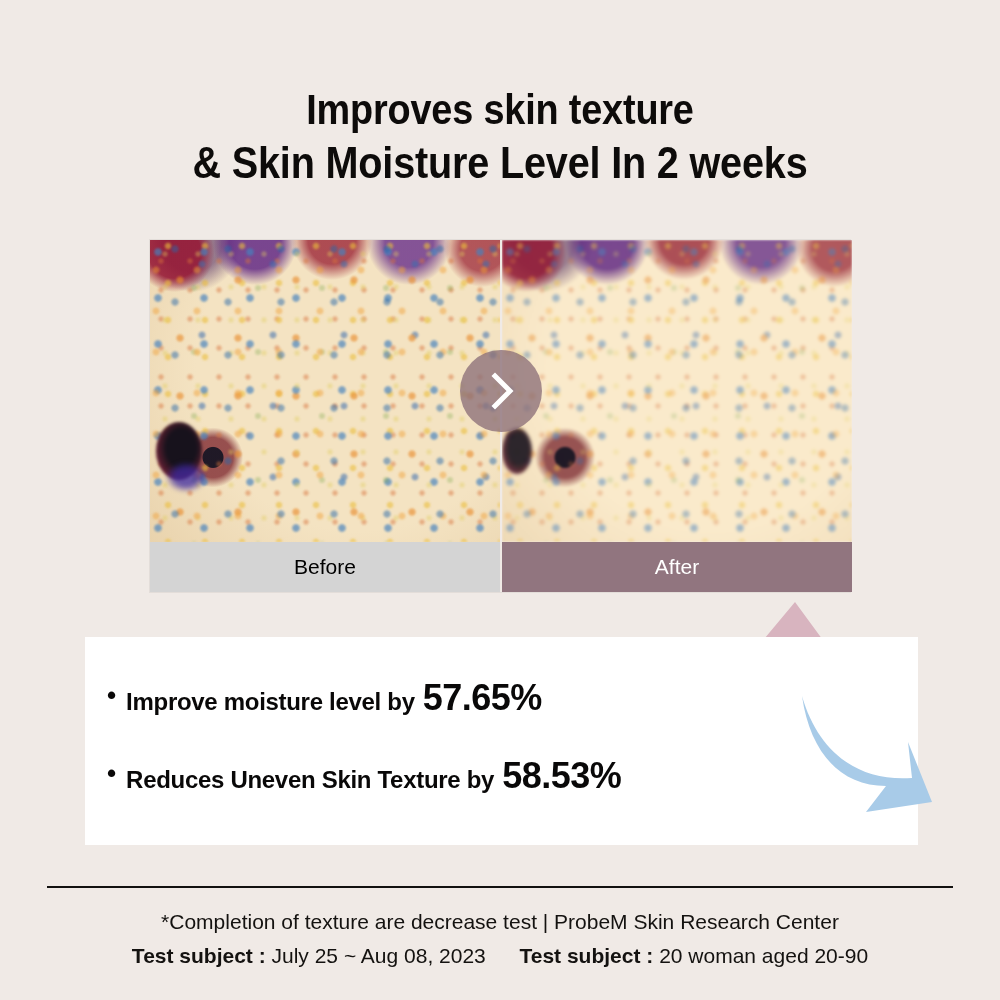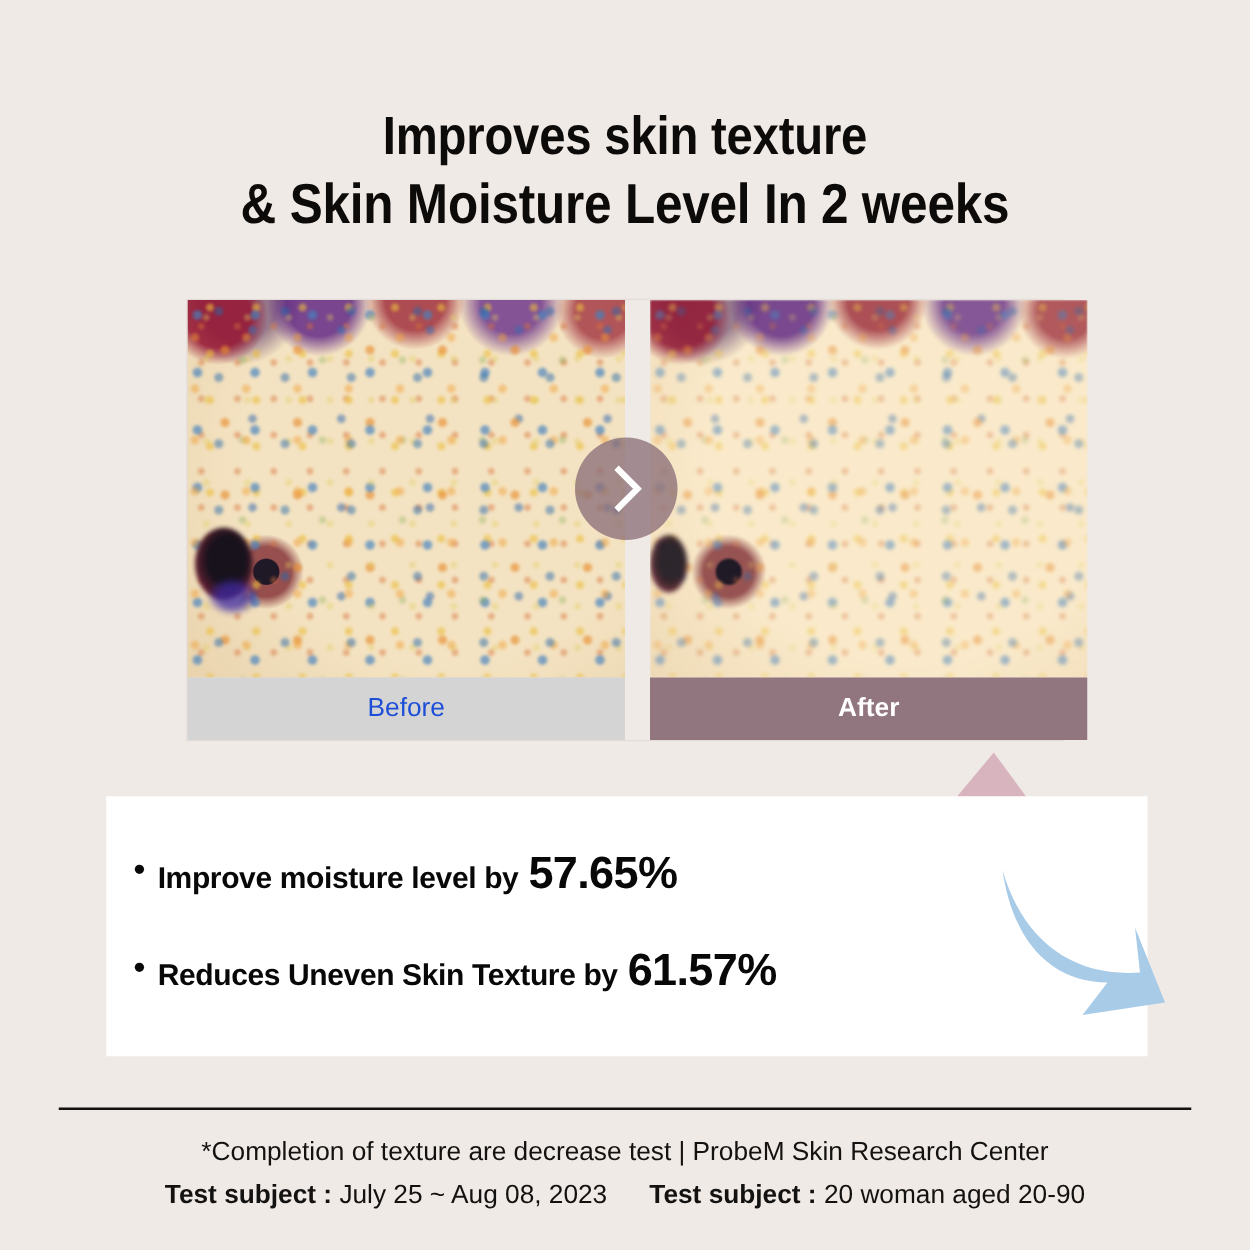--- a/index.html
+++ b/index.html
@@ -43,21 +43,21 @@
     box-shadow: 0 0 0 1px #e3ddd9;
   }
   .panel {
     position: absolute;
     top: 0;
     width: 350px;
     height: 352px;
     overflow: hidden;
   }
   .panel.left  { left: 0; }
-  .panel.right { left: 370px; font-weight: bold; }
+  .panel.right { left: 352px; }
 
   .photo {
     position: absolute;
     left: 0;
     top: 0;
     width: 350px;
     height: 302px;
     overflow: hidden;
     background:
       radial-gradient(circle at 18% 72%, rgba(20,14,30,0.95) 0 10px, rgba(120,30,40,0.75) 11px 20px, rgba(90,20,120,0.0) 30px),
@@ -131,21 +131,21 @@
     position: absolute;
     left: 0;
     bottom: 0;
     width: 350px;
     height: 50px;
     line-height: 50px;
     text-align: center;
     font-size: 21px;
     font-family: "Liberation Sans Narrow", "Liberation Sans", sans-serif;
   }
-  .caption.before { background: #d4d4d4; color: #1d4ed8; text-align: center; }
+  .caption.before { background: #d4d4d4; color: #000000; text-align: center; }
   .caption.after  { background: #91757f; color: #ffffff; }
 
   .chev-circle {
     position: absolute;
     left: 460px;
     top: 350px;
     width: 82px;
     height: 82px;
     border-radius: 50%;
     background: rgba(140,112,120,0.78);
@@ -281,21 +281,21 @@
   </svg>
 </div>
 
 <div class="card">
 
   <div class="claim one">
     <span class="bullet">•</span><span class="txt">Improve moisture level by</span><span class="val">57.65%</span>
   </div>
 
   <div class="claim two">
-    <span class="bullet">•</span><span class="txt">Reduces Uneven Skin Texture by</span><span class="val">61.57%</span>
+    <span class="bullet">•</span><span class="txt">Reduces Uneven Skin Texture by</span><span class="val">58.53%</span>
   </div>
 </div>
 
 <div class="divider"></div>
 
 <div class="footer">
   <div class="row1">*Completion of texture are decrease test | ProbeM Skin Research Center</div>
   <div class="row2">
     <b>Test subject :</b>
     <span>July 25 ~ Aug 08, 2023</span>

